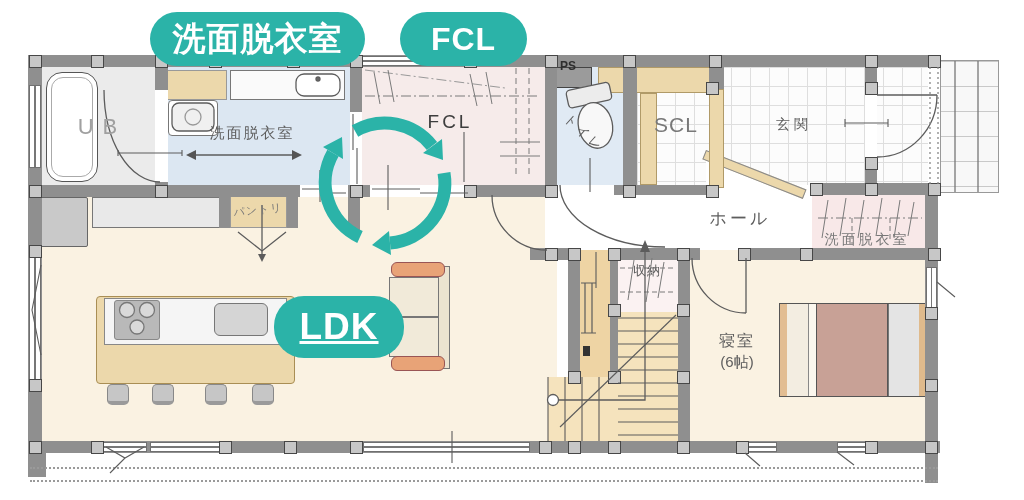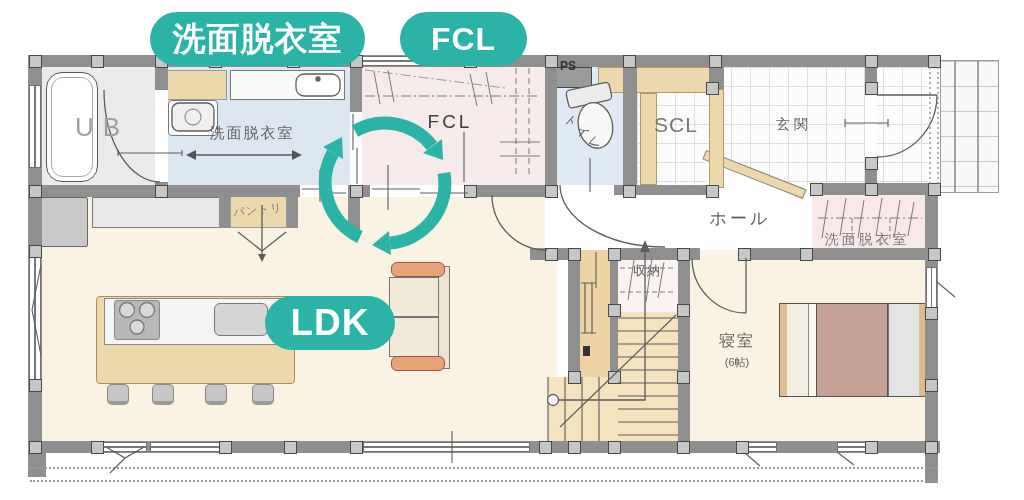--- a/index.html
+++ b/index.html
@@ -288,31 +288,31 @@
     </g>
 
     <g stroke="#2bb3a8" stroke-width="13">
       <path d="M 355,131 A 60,60 0 0 1 432,146"></path>
       <path d="M 444,173 A 60,60 0 0 1 390,243"></path>
       <path d="M 360,237 A 60,60 0 0 1 333,153"></path>
       <path d="M 443,160 L 423,153 L 442,139 Z M 372,245 L 389,231 L 391,255 Z M 342,137 L 343,159 L 323,147 Z" fill="#2bb3a8" stroke="none" stroke-linejoin="round"></path>
     </g>
   </svg>
 
-  <div class="lbl" style="left:102px;top:127px;font-size:26px;letter-spacing:9px;color:#a0a0a0;">UB</div>
+  <div class="lbl" style="left:102px;top:127px;font-size:22px;letter-spacing:9px;color:#a0a0a0;">UB</div>
   <div class="lbl" style="left:252px;top:133px;font-size:15px;letter-spacing:2px;">洗面脱衣室</div>
   <div class="lbl" style="left:450px;top:122px;font-size:19px;letter-spacing:3px;color:#3d3d3d;">FCL</div>
   <div class="lbl" style="left:568px;top:66px;font-size:12px;font-weight:bold;color:#2e2e2e;">PS</div>
   <div class="lbl" style="left:584px;top:133px;font-size:13px;letter-spacing:3px;transform:translate(-50%,-50%) rotate(42deg);">トイレ</div>
   <div class="lbl" style="left:676px;top:125px;font-size:21px;letter-spacing:1px;color:#787878;">SCL</div>
   <div class="lbl" style="left:794px;top:125px;font-size:14px;letter-spacing:4px;">玄関</div>
   <div class="lbl" style="left:740px;top:218px;font-size:17px;letter-spacing:3px;">ホール</div>
   <div class="lbl" style="left:867px;top:240px;font-size:14px;letter-spacing:3px;color:#787878;">洗面脱衣室</div>
   <div class="lbl" style="left:647px;top:271px;font-size:13px;letter-spacing:1px;">収納</div>
   <div class="lbl" style="left:737px;top:341px;font-size:16px;letter-spacing:2px;">寝室</div>
-  <div class="lbl" style="left:737px;top:362px;font-size:11px;">(6帖)</div>
+  <div class="lbl" style="left:737px;top:362px;font-size:15px;">(6帖)</div>
   <div class="lbl" style="left:258px;top:210px;font-size:11px;letter-spacing:1px;color:#787878;transform:translate(-50%,-50%) rotate(-6deg);">パントリ</div>
 
   <div class="badge" style="left:150px;top:12px;width:215px;height:54px;font-size:33px;letter-spacing:1px;">洗面脱衣室</div>
   <div class="badge" style="left:400px;top:12px;width:127px;height:54px;font-size:32px;letter-spacing:1px;">FCL</div>
-  <div class="badge" style="left:265px;top:296px;width:130px;height:54px;font-size:37px;letter-spacing:1px;">LDK</div>
+  <div class="badge" style="left:274px;top:296px;width:130px;height:62px;font-size:37px;letter-spacing:1px;text-decoration:underline;">LDK</div>
 
 </div>
 
 </body></html>

